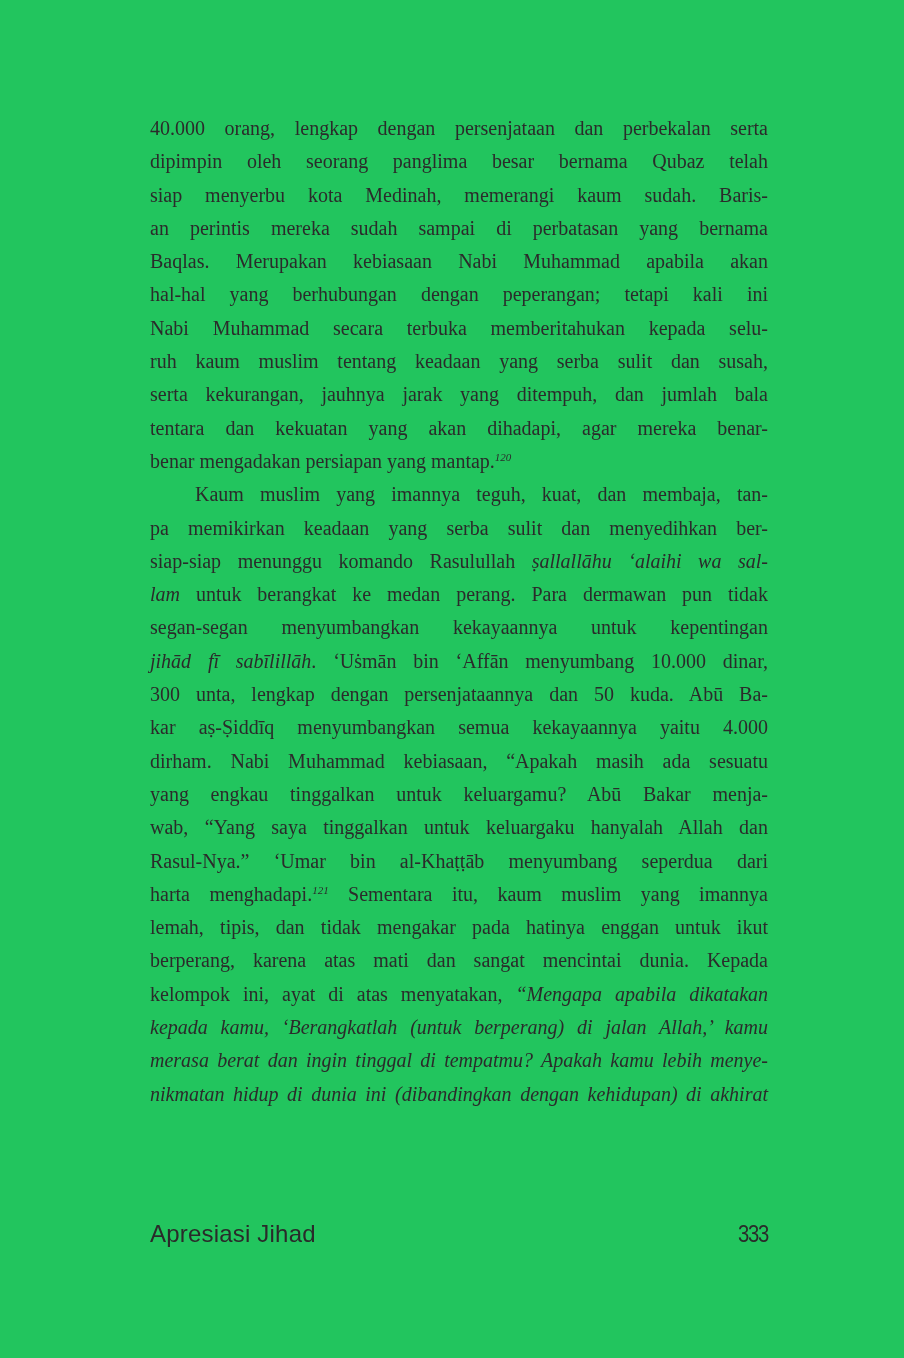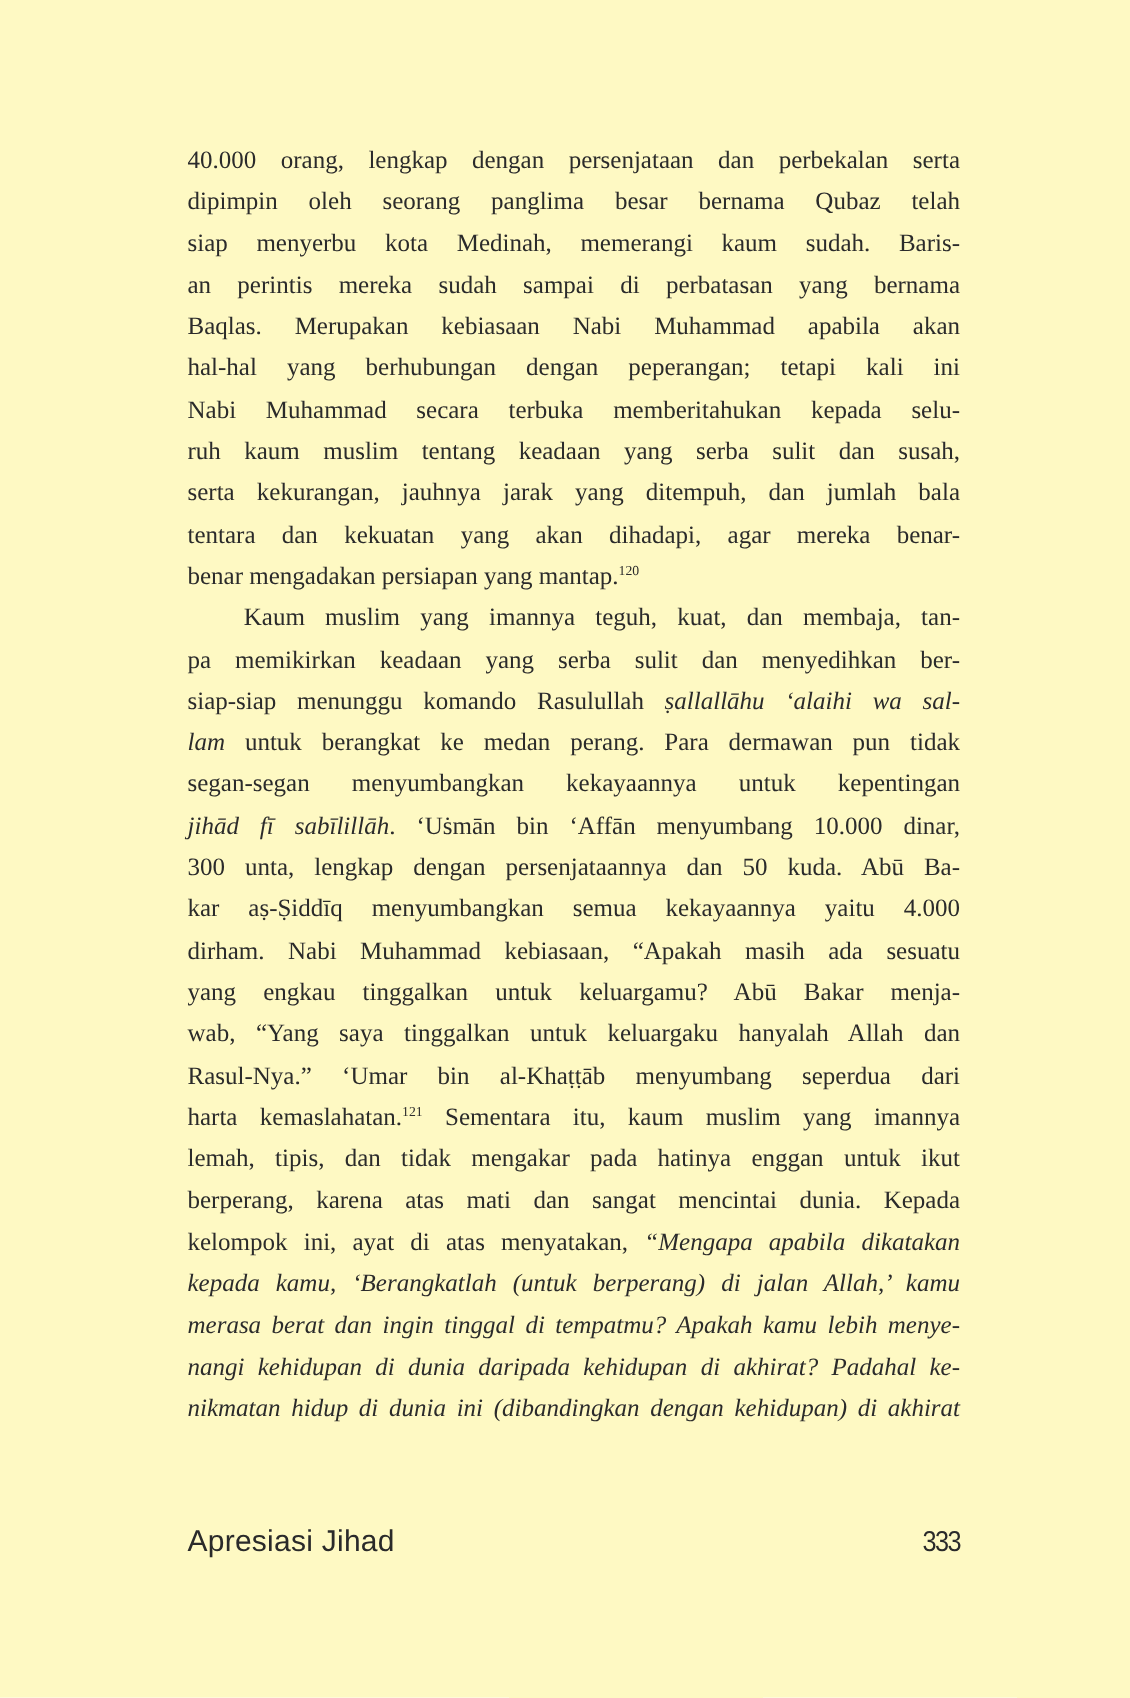--- a/index.html
+++ b/index.html
@@ -6,21 +6,21 @@
   html, body { width: 904px; height: 1358px; }
   body {
     background: #fdfdfc;
     font-family: "Liberation Serif", serif;
     position: relative;
     overflow: hidden;
   }
   .page {
     position: absolute;
     inset: 0;
-    background: #fef9c3;
+    background: #22c55e;
   }
   .text-block {
     position: absolute;
     left: 150px;
     top: 112px;
     width: 618px;
     color: #2b2b2b;
   }
   .ln {
     height: 33.3px;
@@ -34,20 +34,21 @@
     text-align-last: justify;
   }
   .ln.ind { text-indent: 45px; }
   .it { font-style: italic; }
   sup.fn {
     font-size: 11px;
     line-height: 0;
     vertical-align: baseline;
     position: relative;
     top: -7px;
+    font-style: italic;
   }
   .footer {
     position: absolute;
     left: 150px;
     top: 1220px;
     width: 618px;
     display: flex;
     justify-content: space-between;
     align-items: baseline;
   }
@@ -88,27 +89,26 @@
       <div class="ln j"><span>siap-siap menunggu komando Rasulullah </span><span class="it">ṣallallāhu ‘alaihi wa sal-</span></div>
       <div class="ln j"><span class="it">lam</span><span> untuk berangkat ke medan perang. Para dermawan pun tidak</span></div>
       <div class="ln j"><span>segan-segan menyumbangkan kekayaannya untuk kepentingan</span></div>
       <div class="ln j"><span class="it">jihād fī sabīlillāh</span><span>. ‘Uṡmān bin ‘Affān menyumbang 10.000 dinar,</span></div>
       <div class="ln j"><span>300 unta, lengkap dengan persenjataannya dan 50 kuda. Abū Ba-</span></div>
       <div class="ln j"><span>kar aṣ-Ṣiddīq menyumbangkan semua kekayaannya yaitu 4.000</span></div>
       <div class="ln j"><span>dirham. Nabi Muhammad kebiasaan, “Apakah masih ada sesuatu</span></div>
       <div class="ln j"><span>yang engkau tinggalkan untuk keluargamu? Abū Bakar menja-</span></div>
       <div class="ln j"><span>wab, “Yang saya tinggalkan untuk keluargaku hanyalah Allah dan</span></div>
       <div class="ln j"><span>Rasul-Nya.” ‘Umar bin al-Khaṭṭāb menyumbang seperdua dari</span></div>
-      <div class="ln j"><span>harta kemaslahatan.</span><sup class="fn">121</sup><span> Sementara itu, kaum muslim yang imannya</span></div>
+      <div class="ln j"><span>harta menghadapi.</span><sup class="fn">121</sup><span> Sementara itu, kaum muslim yang imannya</span></div>
       <div class="ln j"><span>lemah, tipis, dan tidak mengakar pada hatinya enggan untuk ikut</span></div>
       <div class="ln j"><span>berperang, karena atas mati dan sangat mencintai dunia. Kepada</span></div>
       <div class="ln j"><span>kelompok ini, ayat di atas menyatakan, </span><span class="it">“Mengapa apabila dikatakan</span></div>
       <div class="ln j"><span class="it">kepada kamu, ‘Berangkatlah (untuk berperang) di jalan Allah,’ kamu</span></div>
       <div class="ln j"><span class="it">merasa berat dan ingin tinggal di tempatmu? Apakah kamu lebih menye-</span></div>
-      <div class="ln j"><span class="it">nangi kehidupan di dunia daripada kehidupan di akhirat? Padahal ke-</span></div>
       <div class="ln j"><span class="it">nikmatan hidup di dunia ini (dibandingkan dengan kehidupan) di akhirat</span></div>
     </div>
 
   <div class="footer">
     <span class="book-title">Apresiasi Jihad</span>
     <span class="page-number">333</span>
   </div>
 
 </div>
 

